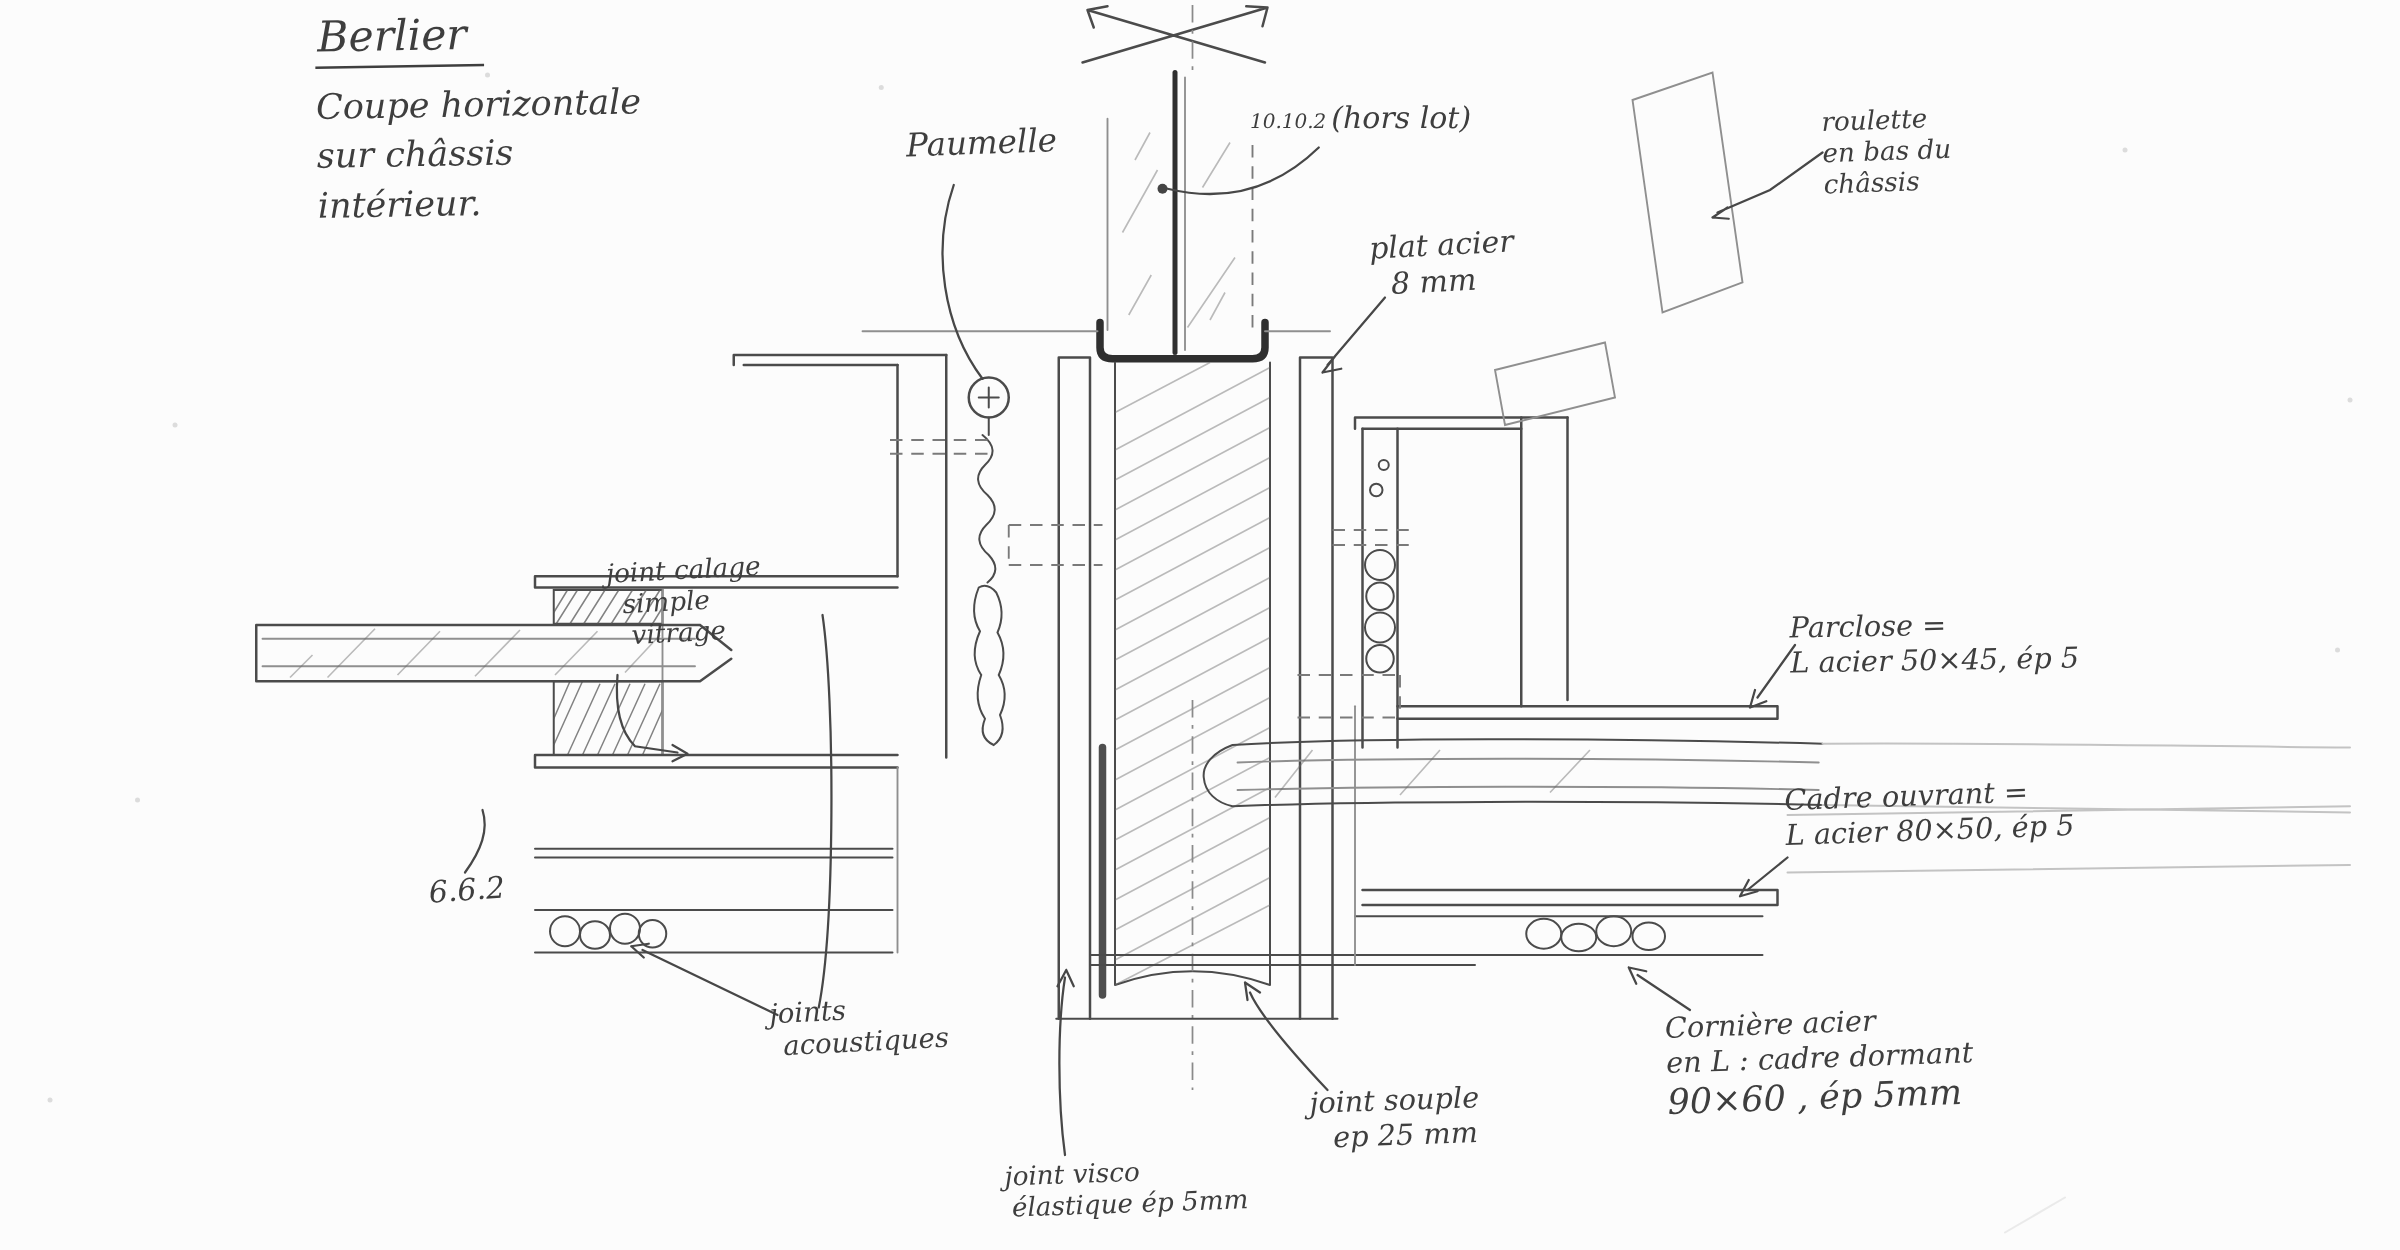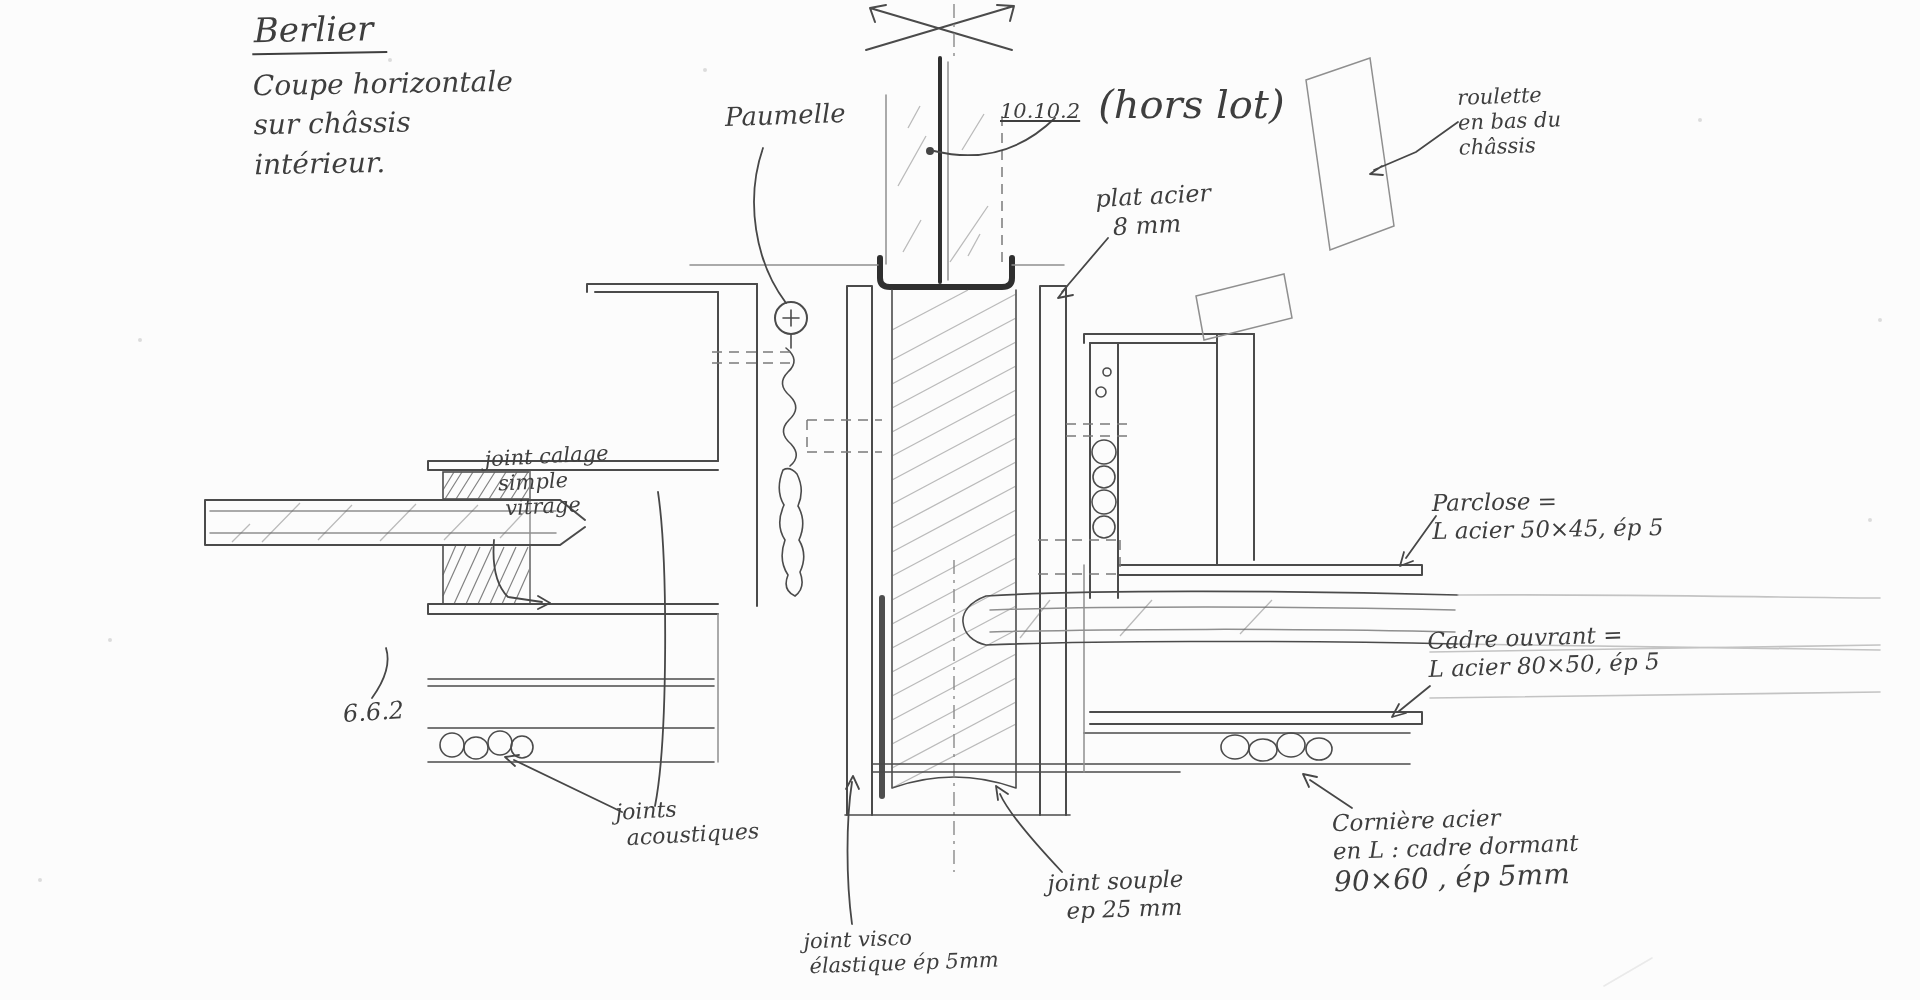--- a/index.html
+++ b/index.html
@@ -19,22 +19,22 @@
   
   .lbl{position:absolute;font-family:"DejaVu Serif","Liberation Serif",serif;font-style:italic;
        color:#3e3e3e;line-height:1.2;white-space:nowrap;}
   .lbl span{display:block;}
   #title-block{left:253px;top:8px;font-size:28px;transform:rotate(-1deg);}
   #title-block .t-name{font-size:34px;display:inline-block;border-bottom:2px solid #3e3e3e;
        padding:0 14px 2px 2px;margin-bottom:8px;}
   #title-block .t-line{margin-top:6px;}
   #paumelle{left:725px;top:100px;font-size:26px;transform:rotate(-2deg);}
   #glazing-ref{left:1000px;top:80px;display:flex;align-items:baseline;}
-  #glazing-ref .g-num{font-size:21px;display:inline;text-decoration:underline;}
-  #glazing-ref .g-suffix{font-size:40px;display:inline;margin-left:18px;}
+  #glazing-ref .g-num{font-size:16px;display:inline;}
+  #glazing-ref .g-suffix{font-size:24px;display:inline;margin-left:4px;}
   #plat-acier{left:1096px;top:182px;font-size:24px;transform:rotate(-3deg);}
   #plat-acier span:nth-child(2){padding-left:16px;}
   #roulette{left:1458px;top:84px;font-size:21px;transform:rotate(-2deg);}
   #joint-calage{left:486px;top:444px;font-size:21px;transform:rotate(-3deg);}
   #joint-calage span:nth-child(2){padding-left:12px;}
   #joint-calage span:nth-child(3){padding-left:18px;}
   #pane-ref{left:343px;top:698px;font-size:24px;transform:rotate(-4deg);}
   #parclose{left:1432px;top:488px;font-size:23px;transform:rotate(-1deg);}
   #cadre-ouvrant{left:1428px;top:624px;font-size:23px;transform:rotate(-2deg);}
   #joints-acoustiques{left:616px;top:796px;font-size:22px;transform:rotate(-3deg);}

